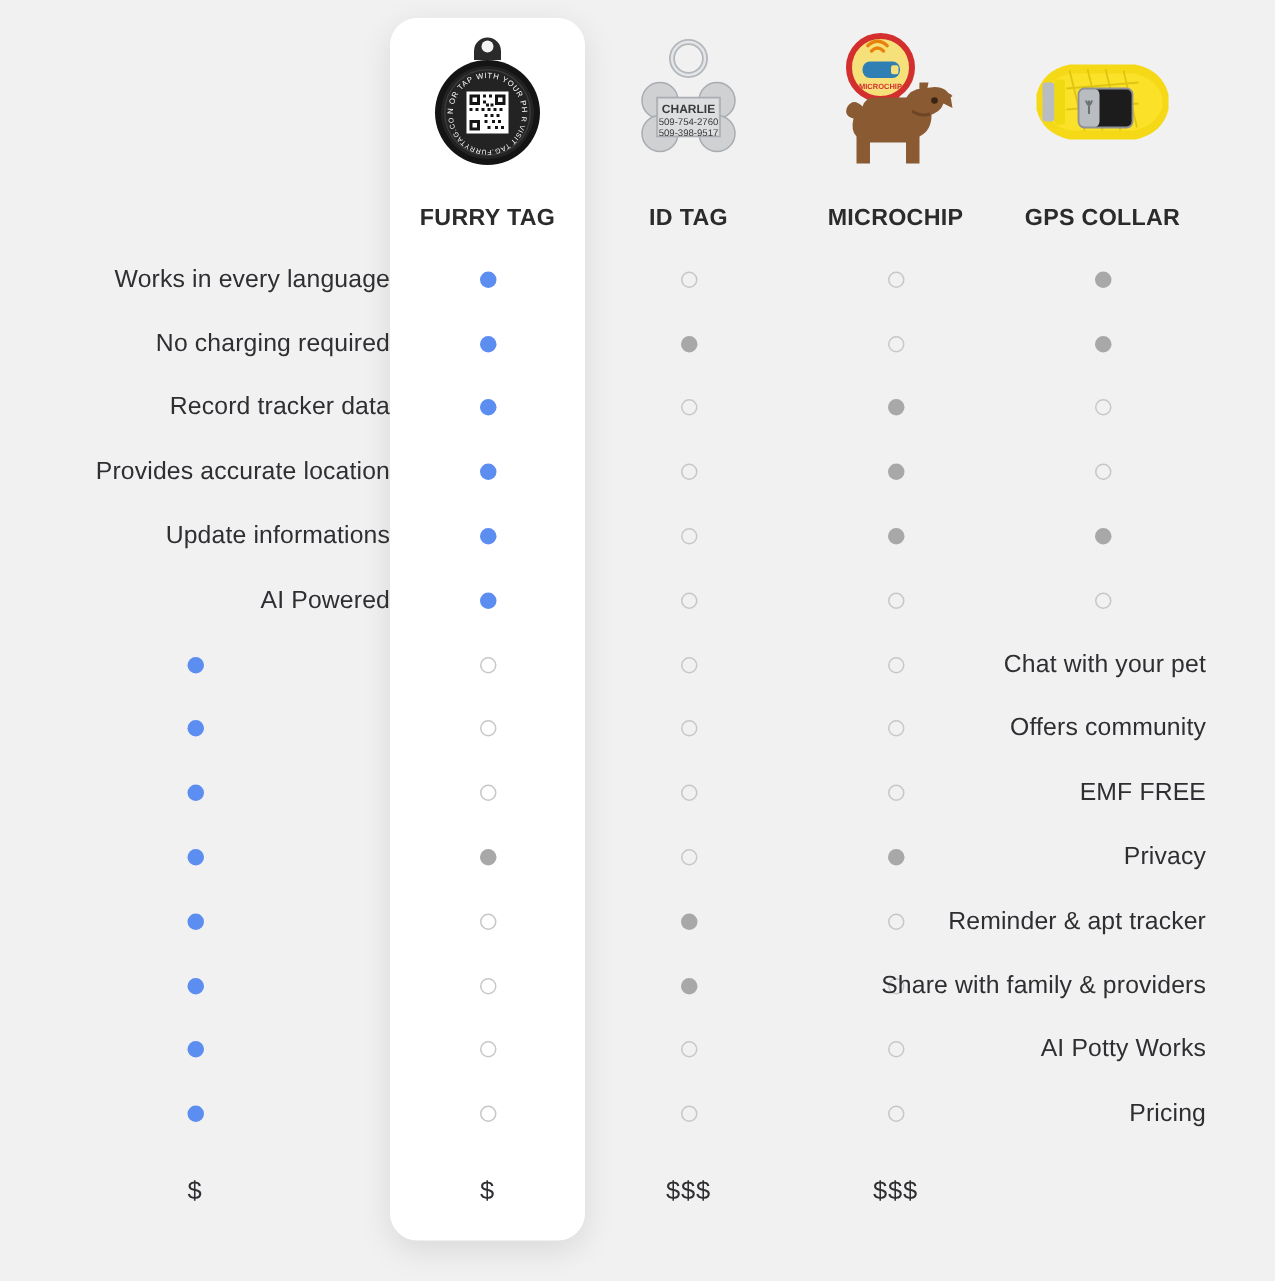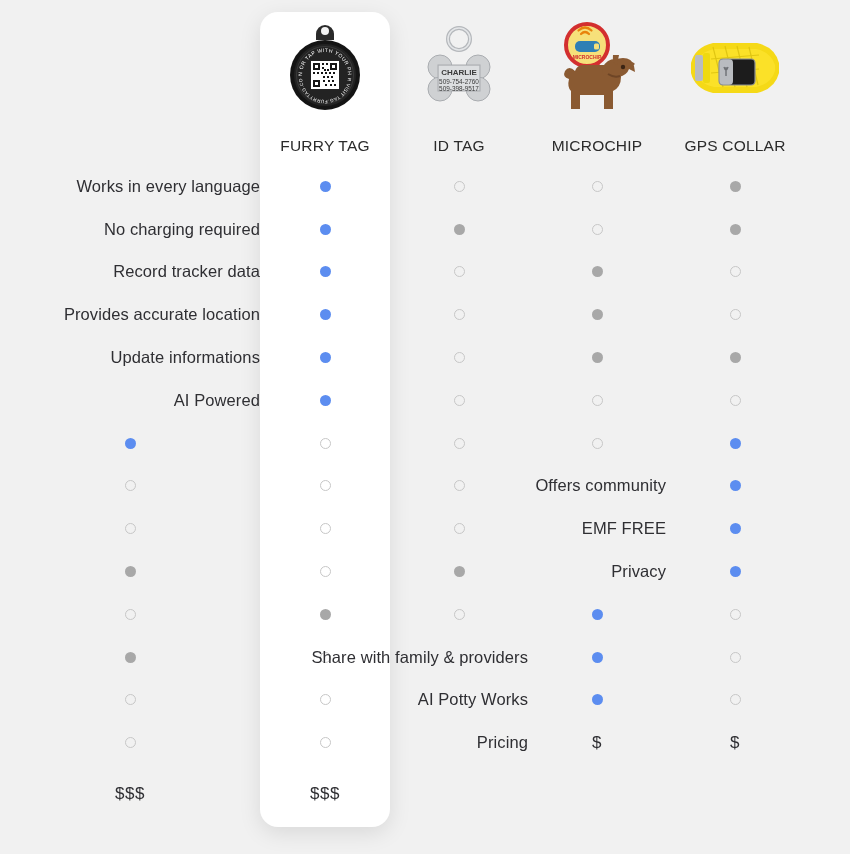--- a/index.html
+++ b/index.html
@@ -47,21 +47,21 @@
   .cell { display: flex; align-items: center; justify-content: center; height: 100%; }
 
   
   .head {
     flex-direction: column;
     justify-content: flex-end;
     padding-bottom: 10px;
   }
   .head-title {
     font-size: 15.5px;
-    font-weight: normal;
+    font-weight: bold;
     letter-spacing: 0.2px;
     color: #2b2b2b;
     text-align: center;
     white-space: nowrap;
   }
   .product-art {
     flex: 1;
     width: 100%;
     display: flex;
     align-items: center;
@@ -325,20 +325,23 @@
       </div>
       <div class="cell">
         <span class="dot no"></span>
       </div>
       <div class="cell">
         <span class="dot no"></span>
       </div>
       <div class="cell">
         <span class="dot no"></span>
       </div>
+      <div class="cell label-cell">
+        <span class="label-text">Chat with your pet</span>
+      </div>
       <div class="cell">
         <span class="dot yes"></span>
       </div>
       <div class="cell">
         <span class="dot no"></span>
       </div>
       <div class="cell">
         <span class="dot no"></span>
       </div>
       <div class="cell">
@@ -381,20 +384,23 @@
         <span class="dot yes"></span>
       </div>
       <div class="cell">
         <span class="dot no"></span>
       </div>
       <div class="cell">
         <span class="dot mid"></span>
       </div>
       <div class="cell">
         <span class="dot no"></span>
+      </div>
+      <div class="cell label-cell">
+        <span class="label-text">Reminder &amp; apt tracker</span>
       </div>
       <div class="cell">
         <span class="dot yes"></span>
       </div>
       <div class="cell">
         <span class="dot no"></span>
       </div>
       <div class="cell">
         <span class="dot mid"></span>
       </div>

